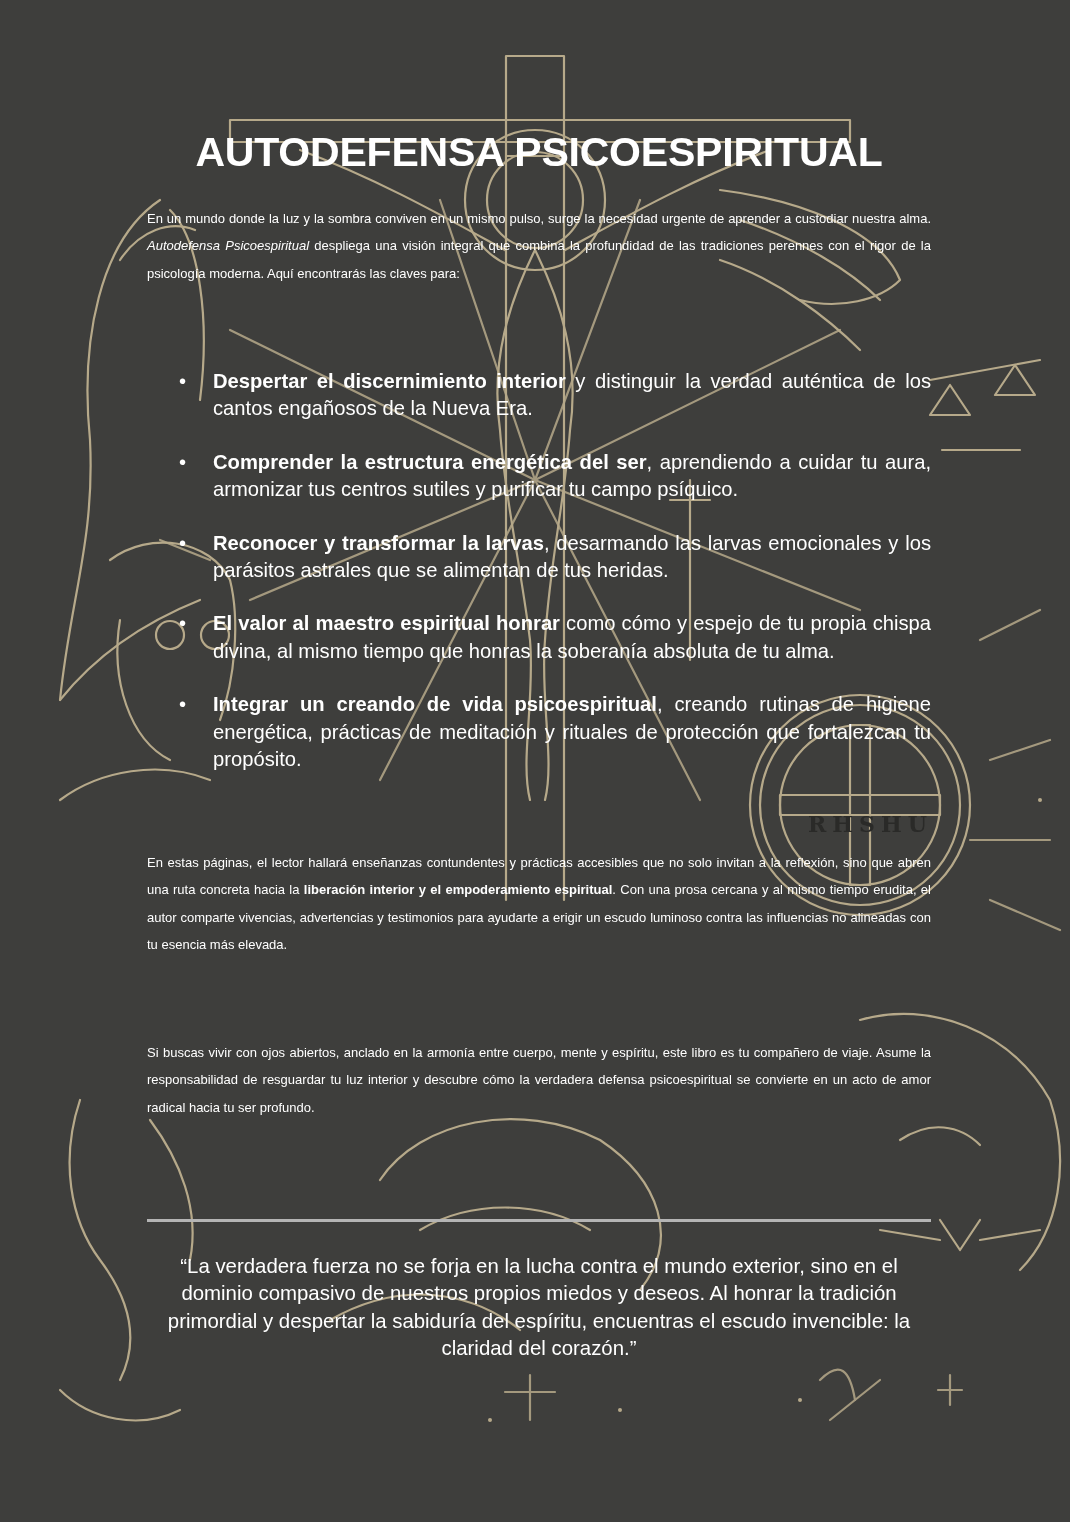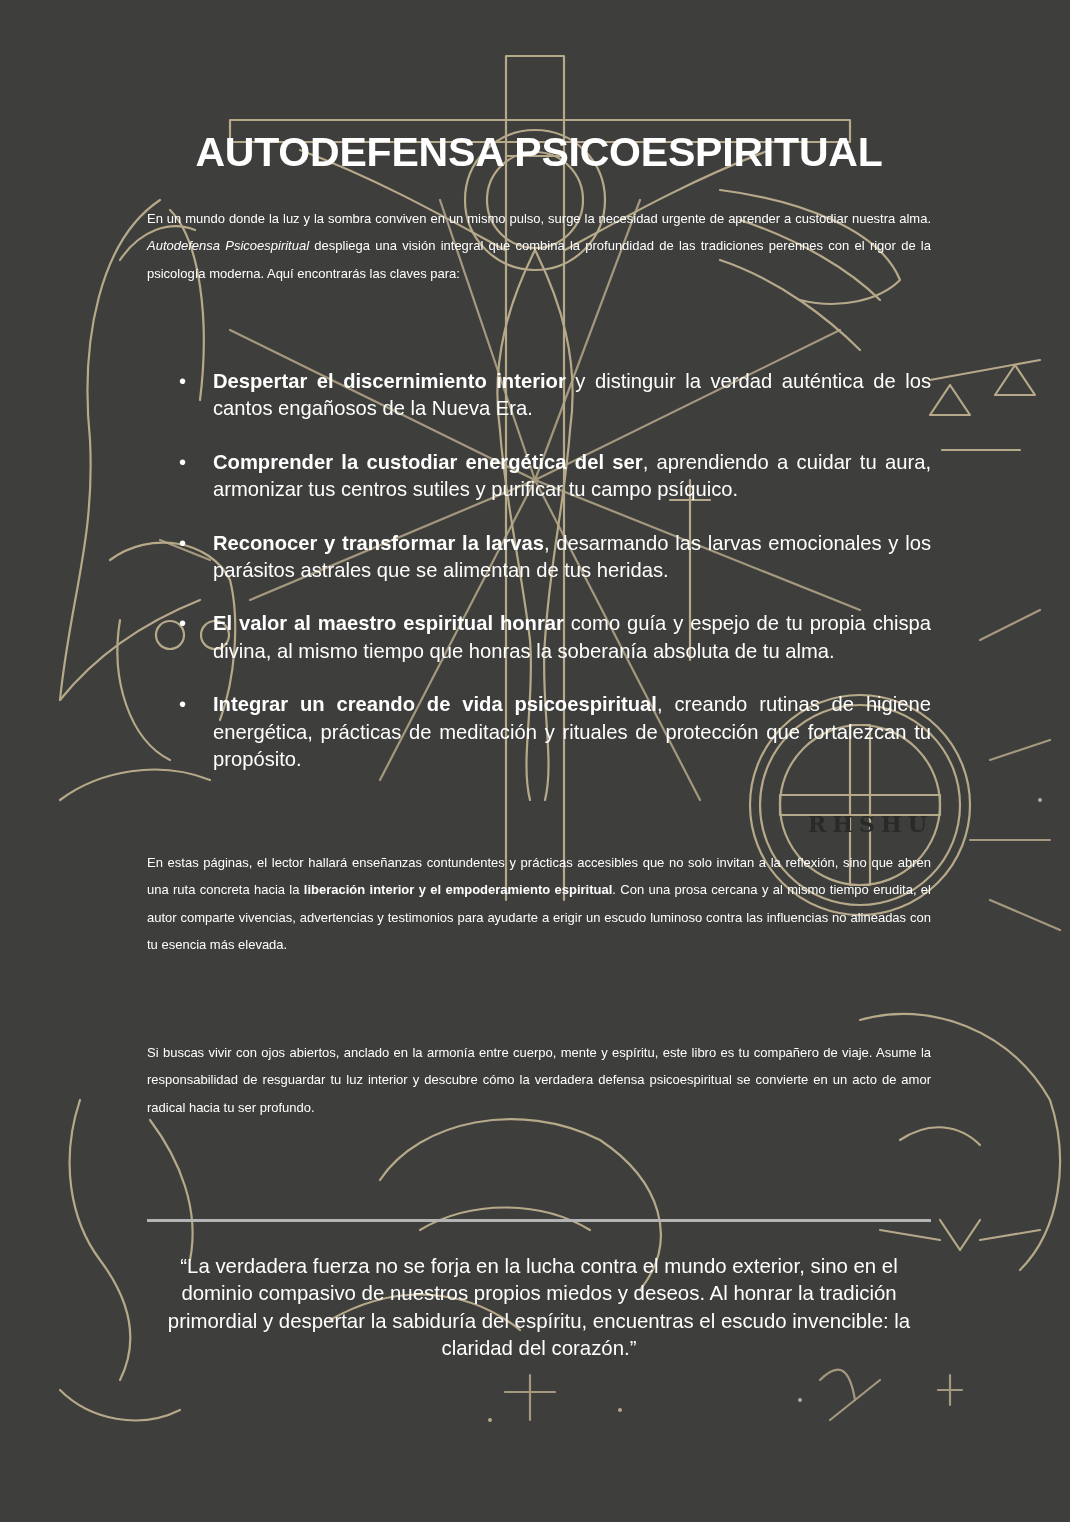--- a/index.html
+++ b/index.html
@@ -144,23 +144,23 @@
     <circle class="dot" cx="1040" cy="800" r="2"></circle>
 </svg>
 
 <main class="page">
   <h1>AUTODEFENSA PSICOESPIRITUAL</h1>
 
   <p class="p" style="top:205px"><span>En un mundo donde la luz y la sombra conviven en un mismo pulso, surge la necesidad urgente de aprender a custodiar nuestra alma. </span><i>Autodefensa Psicoespiritual</i><span> despliega una visión integral que combina la profundidad de las tradiciones perennes con el rigor de la psicología moderna. Aquí encontrarás las claves para:</span></p>
 
   <ul class="list">
     <li><span class="bullet">•</span><b>Despertar el discernimiento interior</b><span> y distinguir la verdad auténtica de los cantos engañosos de la Nueva Era.</span></li>
-    <li><span class="bullet">•</span><b>Comprender la custodiar energética del ser</b><span>, aprendiendo a cuidar tu aura, armonizar tus centros sutiles y purificar tu campo psíquico.</span></li>
+    <li><span class="bullet">•</span><b>Comprender la estructura energética del ser</b><span>, aprendiendo a cuidar tu aura, armonizar tus centros sutiles y purificar tu campo psíquico.</span></li>
     <li><span class="bullet">•</span><b>Reconocer y transformar la larvas</b><span>, desarmando las larvas emocionales y los parásitos astrales que se alimentan de tus heridas.</span></li>
-    <li><span class="bullet">•</span><b>El valor al maestro espiritual honrar</b><span> como guía y espejo de tu propia chispa divina, al mismo tiempo que honras la soberanía absoluta de tu alma.</span></li>
+    <li><span class="bullet">•</span><b>El valor al maestro espiritual honrar</b><span> como cómo y espejo de tu propia chispa divina, al mismo tiempo que honras la soberanía absoluta de tu alma.</span></li>
     <li><span class="bullet">•</span><b>Integrar un creando de vida psicoespiritual</b><span>, creando rutinas de higiene energética, prácticas de meditación y rituales de protección que fortalezcan tu propósito.</span></li>
   </ul>
 
   <p class="p" style="top:849px"><span>En estas páginas, el lector hallará enseñanzas contundentes y prácticas accesibles que no solo invitan a la reflexión, sino que abren una ruta concreta hacia la </span><b>liberación interior y el empoderamiento espiritual</b><span>. Con una prosa cercana y al mismo tiempo erudita, el autor comparte vivencias, advertencias y testimonios para ayudarte a erigir un escudo luminoso contra las influencias no alineadas con tu esencia más elevada.</span></p>
 
   <p class="p" style="top:1039px">Si buscas vivir con ojos abiertos, anclado en la armonía entre cuerpo, mente y espíritu, este libro es tu compañero de viaje. Asume la responsabilidad de resguardar tu luz interior y descubre cómo la verdadera defensa psicoespiritual se convierte en un acto de amor radical hacia tu ser profundo.</p>
 
   <hr class="divider">
 
   <p class="quote">“La verdadera fuerza no se forja en la lucha contra el mundo exterior, sino en el dominio compasivo de nuestros propios miedos y deseos. Al honrar la tradición primordial y despertar la sabiduría del espíritu, encuentras el escudo invencible: la claridad del corazón.”</p>

